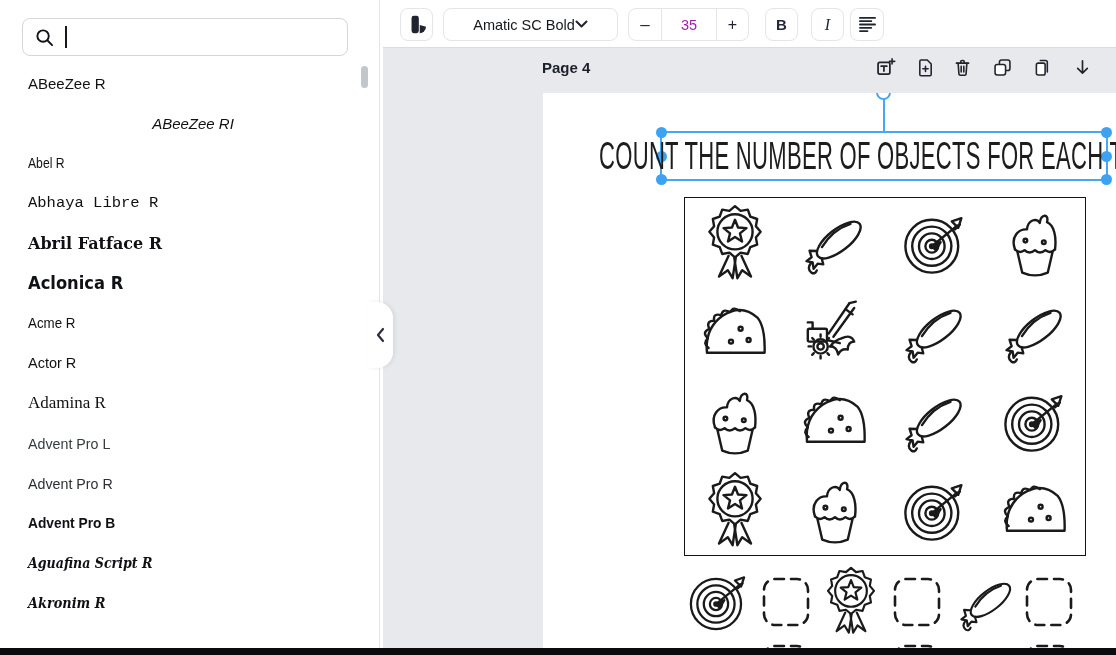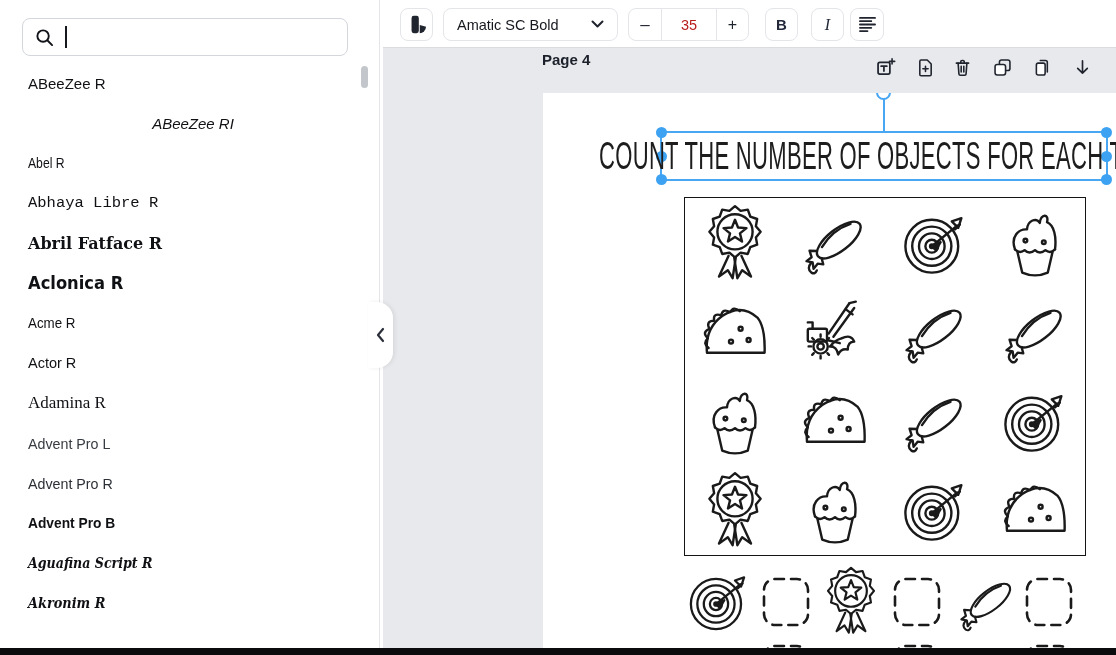--- a/index.html
+++ b/index.html
@@ -44,36 +44,36 @@
     background:#fff; border-radius:0 16px 16px 0; z-index:6;
     box-shadow:2px 0 4px rgba(0,0,0,.07); display:flex; align-items:center; justify-content:center; cursor:pointer; }
 
   
   .toolbar { position:absolute; left:383px; top:0; width:733px; height:48px;
     background:#fff; border-bottom:1px solid #dadce0; z-index:3; }
   .tb-btn { position:absolute; top:8px; height:33px; background:#fff;
     border:1px solid #e3e5e9; border-radius:8px; display:flex; align-items:center;
     justify-content:center; color:#20242e; cursor:pointer; }
   .btn-styles { left:17px; width:33px; }
-  .font-select { left:60px; width:175px; justify-content:space-between; padding:0 13px; }
+  .font-select { left:60px; width:175px; justify-content:center; padding:0 13px; }
   .font-select .fs-label { font-size:14.5px; color:#15181e; }
   .stepper { left:245px; width:121px; padding:0; overflow:hidden; }
   .step-cell { height:100%; display:flex; align-items:center; justify-content:center; }
   .step-minus { width:33px; font-size:17px; border-right:1px solid #e3e5e9; cursor:pointer; }
-  .step-value { width:54px; font-size:14.5px; color:#b91c1c; }
+  .step-value { width:54px; font-size:14.5px; color:#a21caf; }
   .step-plus { width:32px; font-size:16px; border-left:1px solid #e3e5e9; cursor:pointer; }
   .btn-bold { left:382px; width:33px; font-weight:700; font-size:15px; color:#23283a; }
   .btn-italic { left:428px; width:33px; font-family:"Liberation Serif",serif;
     font-style:italic; font-size:16px; color:#23283a; }
   .btn-align { left:467px; width:34px; }
 
   
   .canvas-area { position:absolute; left:383px; top:48px; width:733px; height:607px;
     background:#e8e9ec; overflow:hidden; }
-  .page-label { position:absolute; left:159px; top:3px; font-size:15px;
+  .page-label { position:absolute; left:159px; top:11px; font-size:15px;
     font-weight:700; color:#1b202b; }
   .ph-icon { position:absolute; top:8px; width:22px; height:22px; display:flex;
     align-items:center; justify-content:center; cursor:pointer; }
   .phi-0 { left:491px; } .phi-1 { left:531px; } .phi-2 { left:568px; }
   .phi-3 { left:608px; } .phi-4 { left:648px; } .phi-5 { left:688px; }
 
   .page { position:absolute; left:160px; top:45px; width:573px; height:562px;
     background:#fff; overflow:hidden; }
 
   

